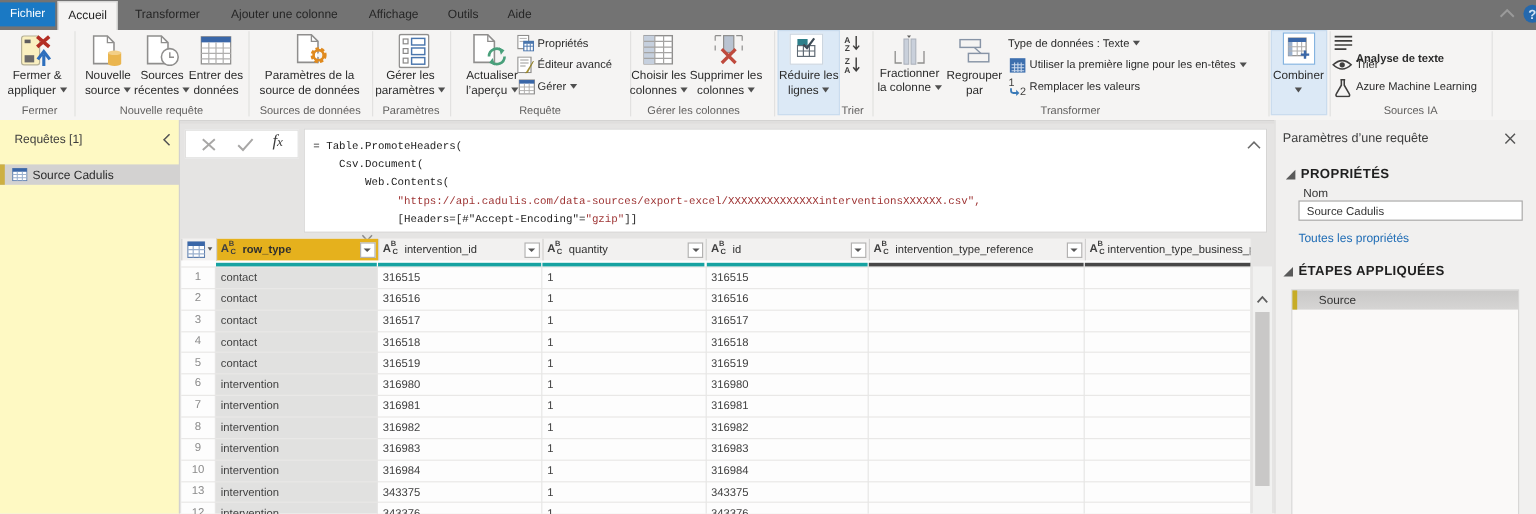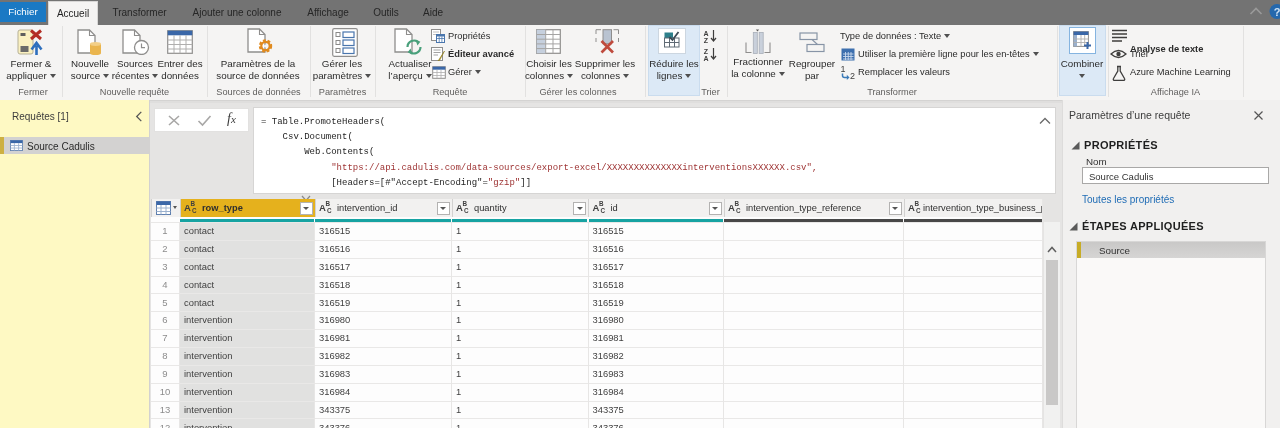--- a/index.html
+++ b/index.html
@@ -72,21 +72,21 @@
     <div class="sep" style="left:1243px;"></div>
 
     <div class="grplbl" style="left:2px;width:62px;">Fermer</div>
     <div class="grplbl" style="left:62px;width:145px;">Nouvelle requête</div>
     <div class="grplbl" style="left:207px;width:103px;">Sources de données</div>
     <div class="grplbl" style="left:310px;width:65px;">Paramètres</div>
     <div class="grplbl" style="left:375px;width:150px;">Requête</div>
     <div class="grplbl" style="left:521px;width:114px;">Gérer les colonnes</div>
     <div class="grplbl" style="left:683px;width:55px;">Trier</div>
     <div class="grplbl" style="left:727px;width:330px;">Transformer</div>
-    <div class="grplbl" style="left:1108px;width:135px;">Affichage IA</div>
+    <div class="grplbl" style="left:1108px;width:135px;">Sources IA</div>
 
     <div class="hoverbox" style="left:648px;top:0;width:52px;height:71px;"></div>
     <div class="hoverbox" style="left:1059px;top:0;width:47px;height:71px;"></div>
 
     <svg class="abs" style="left:17px;top:3px;" width="28" height="28" viewBox="0 0 28 28">
         <rect x="1" y="2" width="15" height="24" rx="2" fill="#faf0c0" stroke="#b5b096" stroke-width="1"></rect>
         <rect x="3.5" y="5" width="5" height="3" fill="#5f5e5d"></rect>
         <rect x="3.5" y="18" width="8" height="6" fill="#6b6a69"></rect>
         <path d="M14 2.5 L24 11 M24 2.5 L14 11" stroke="#b32d23" stroke-width="3" fill="none"></path>
         <path d="M19.5 27 V17.5 M14.5 21.5 L19.5 15 L24.5 21.5" stroke="#2e6fbd" stroke-width="2.6" fill="none"></path>
@@ -228,21 +228,21 @@
     <div class="rbtxt" style="left:312px;top:33px;width:60px;">Gérer les<br>paramètres<span class="caret"></span></div>
     <div class="rbtxt" style="left:380px;top:33px;width:60px;">Actualiser<br>l’aperçu<span class="caret"></span></div>
     <div class="rbtxt" style="left:518px;top:33px;width:62px;">Choisir les<br>colonnes<span class="caret"></span></div>
     <div class="rbtxt" style="left:572px;top:33px;width:66px;">Supprimer les<br>colonnes<span class="caret"></span></div>
     <div class="rbtxt" style="left:644px;top:33px;width:60px;">Réduire les<br>lignes<span class="caret"></span></div>
     <div class="rbtxt" style="left:727px;top:31px;width:62px;">Fractionner<br>la colonne<span class="caret"></span></div>
     <div class="rbtxt" style="left:782px;top:33px;width:60px;">Regrouper<br>par</div>
     <div class="rbtxt" style="left:1057px;top:33px;width:50px;">Combiner<br><span class="caret" style="margin-left:0;"></span></div>
 
     <div class="smalltxt" style="left:448px;top:5px;">Propriétés</div>
-    <div class="smalltxt" style="left:448px;top:23px;font-weight:bold;">Éditeur avancé</div>
+    <div class="smalltxt" style="left:448px;top:23px;">Éditeur avancé</div>
     <div class="smalltxt" style="left:448px;top:41px;">Gérer<span class="caret"></span></div>
     <div class="smalltxt" style="left:840px;top:5px;">Type de données : Texte<span class="caret"></span></div>
     <div class="smalltxt" style="left:858px;top:23px;">Utiliser la première ligne pour les en-têtes<span class="caret"></span></div>
     <div class="smalltxt" style="left:858px;top:41px;">Remplacer les valeurs</div>
     <div class="smalltxt" style="left:1130px;top:18px;font-weight:bold;">Analyse de texte</div>
     <div class="smalltxt" style="left:1130px;top:23px;">Trier</div>
     <div class="smalltxt" style="left:1130px;top:41px;">Azure Machine Learning</div>
   </div>
 
   <div class="abs" style="left:0;top:101px;width:1280px;height:2px;background:#dfdedd;"></div>

